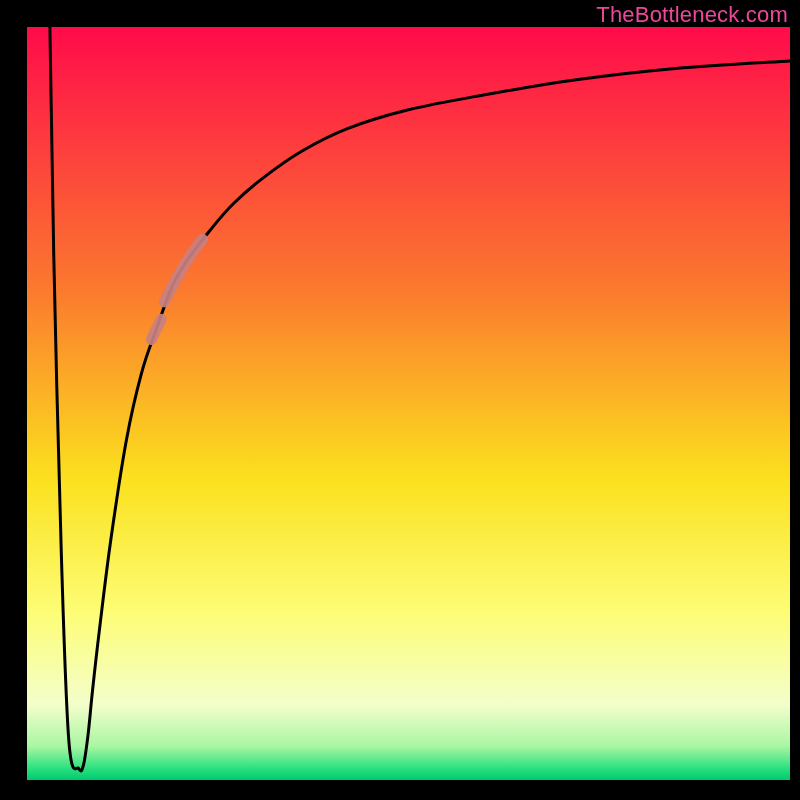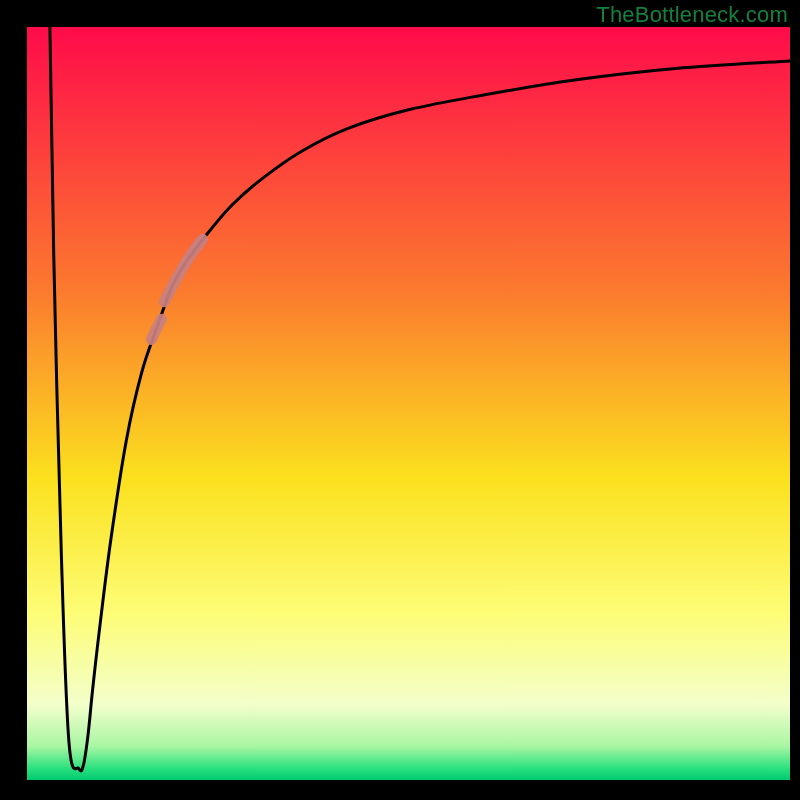--- a/index.html
+++ b/index.html
@@ -14,21 +14,21 @@
   .chart-outer {
     position: relative;
     width: 800px;
     height: 800px;
     background: #000;
   }
   .watermark {
     position: absolute;
     top: 2px;
     right: 12px;
-    color: #15803d;
+    color: #ec4899;
     font-size: 22px;
     font-weight: 500;
     letter-spacing: 0.2px;
     z-index: 30;
   }
   svg {
     display: block;
   }
 </style>
 </head>

